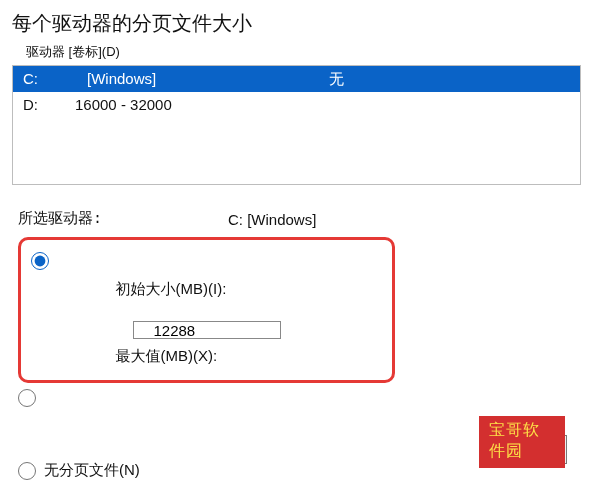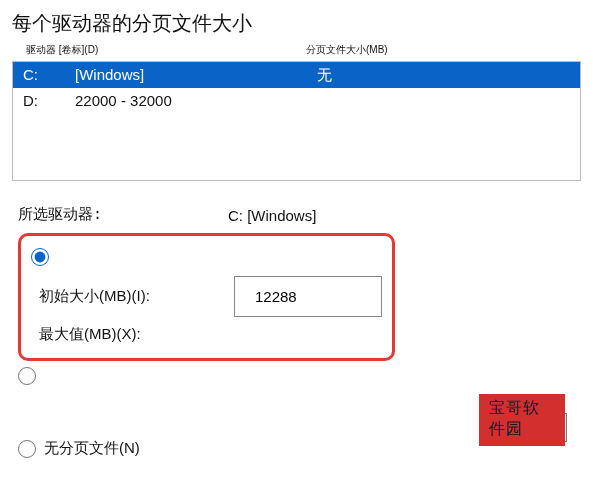--- a/index.html
+++ b/index.html
@@ -10,21 +10,21 @@
     width: 593px;
     height: 500px;
     overflow: hidden;
     color: #111;
   }
   .window { padding: 6px 12px 0 12px; }
   .caption { font-size: 20px; margin: 4px 0 6px 0; }
   .list-header {
     display: flex;
     padding: 0 4px 4px 14px;
-    font-size: 10px;
+    font-size: 13px;
   }
   .col-drive { width: 280px; }
   .col-size  { flex: 1; }
   .drive-list {
     border: 1px solid #bdbdbd;
     height: 120px;
     overflow: hidden;
     background: #fff;
   }
   .drive-row {
@@ -32,21 +32,21 @@
     padding: 2px 4px 2px 10px;
     font-size: 15px;
     line-height: 22px;
     white-space: pre;
   }
   .drive-row.selected {
     background: #0a63c7;
     color: #fff;
   }
   .drive-row .letter { width: 52px; }
-  .drive-row .label  { width: 242px; }
+  .drive-row .label  { width: 242px; margin-left: 12px; }
   .drive-row .size   { flex: 1; }
   .info-block { margin: 22px 0 4px 6px; }
   .info-row { display: flex; line-height: 26px; }
   .info-label { width: 210px; font-family: Liberation Mono, monospace; }
   .options { margin: 4px 0 0 6px; }
   .opt-row {
     display: flex;
     align-items: center;
     gap: 8px;
     padding: 6px 0;
@@ -60,70 +60,70 @@
     border-radius: 10px;
     padding: 6px 10px 10px 10px;
     margin: 0 186px 0 0;
   }
   .sub-fields { margin-left: 0; }
   .field-row {
     display: flex;
     align-items: center;
     padding: 4px 0;
     gap: 22px;
+    flex-direction: column;
   }
   .field-label { width: 190px; margin-left: 8px; }
   .num-input {
     width: 148px;
-    height: 41px;
+    height: 18px;
     border: 1px solid #888;
     padding: 2px 20px;
     font-size: 15px;
     font-family: inherit;
   }
   .set-btn {
     border: 1px solid #777;
     background: #efefef;
     padding: 4px 18px;
     font-size: 15px;
     font-family: inherit;
     cursor: pointer;
   }
   .watermark {
     position: absolute;
     right: 2px;
     bottom: -4px;
     background: #d32f2f;
-    color: #0f172a;
+    color: #fde047;
     font-size: 16px;
     padding: 4px 10px 6px 10px;
     font-weight: 500;
     letter-spacing: 1px;
   }
 </style>
 </head>
 <body>
 
 <div class="window">
   <div class="caption">每个驱动器的分页文件大小</div>
 
   <div class="list-header">
     <div class="col-drive">驱动器 [卷标](D)</div>
-    <div class="col-size">分页文件大小(MB)</div>
   </div>
 
   <div class="drive-list">
     <div class="drive-row selected">
       <span class="letter">C:</span>
       <span class="label">[Windows]</span>
       <span class="size">无</span>
     </div>
     <div class="drive-row">
       <span class="letter">D:</span>
-      <span class="size">22000 - 32000</span>
+      <span class="size">16000 - 32000</span>
     </div>
   </div>
 
   <div class="info-block">
     <div class="info-row">
       <span class="info-label">所选驱动器:</span>
       <span>C:  [Windows]</span>
     </div>
   </div>
 

